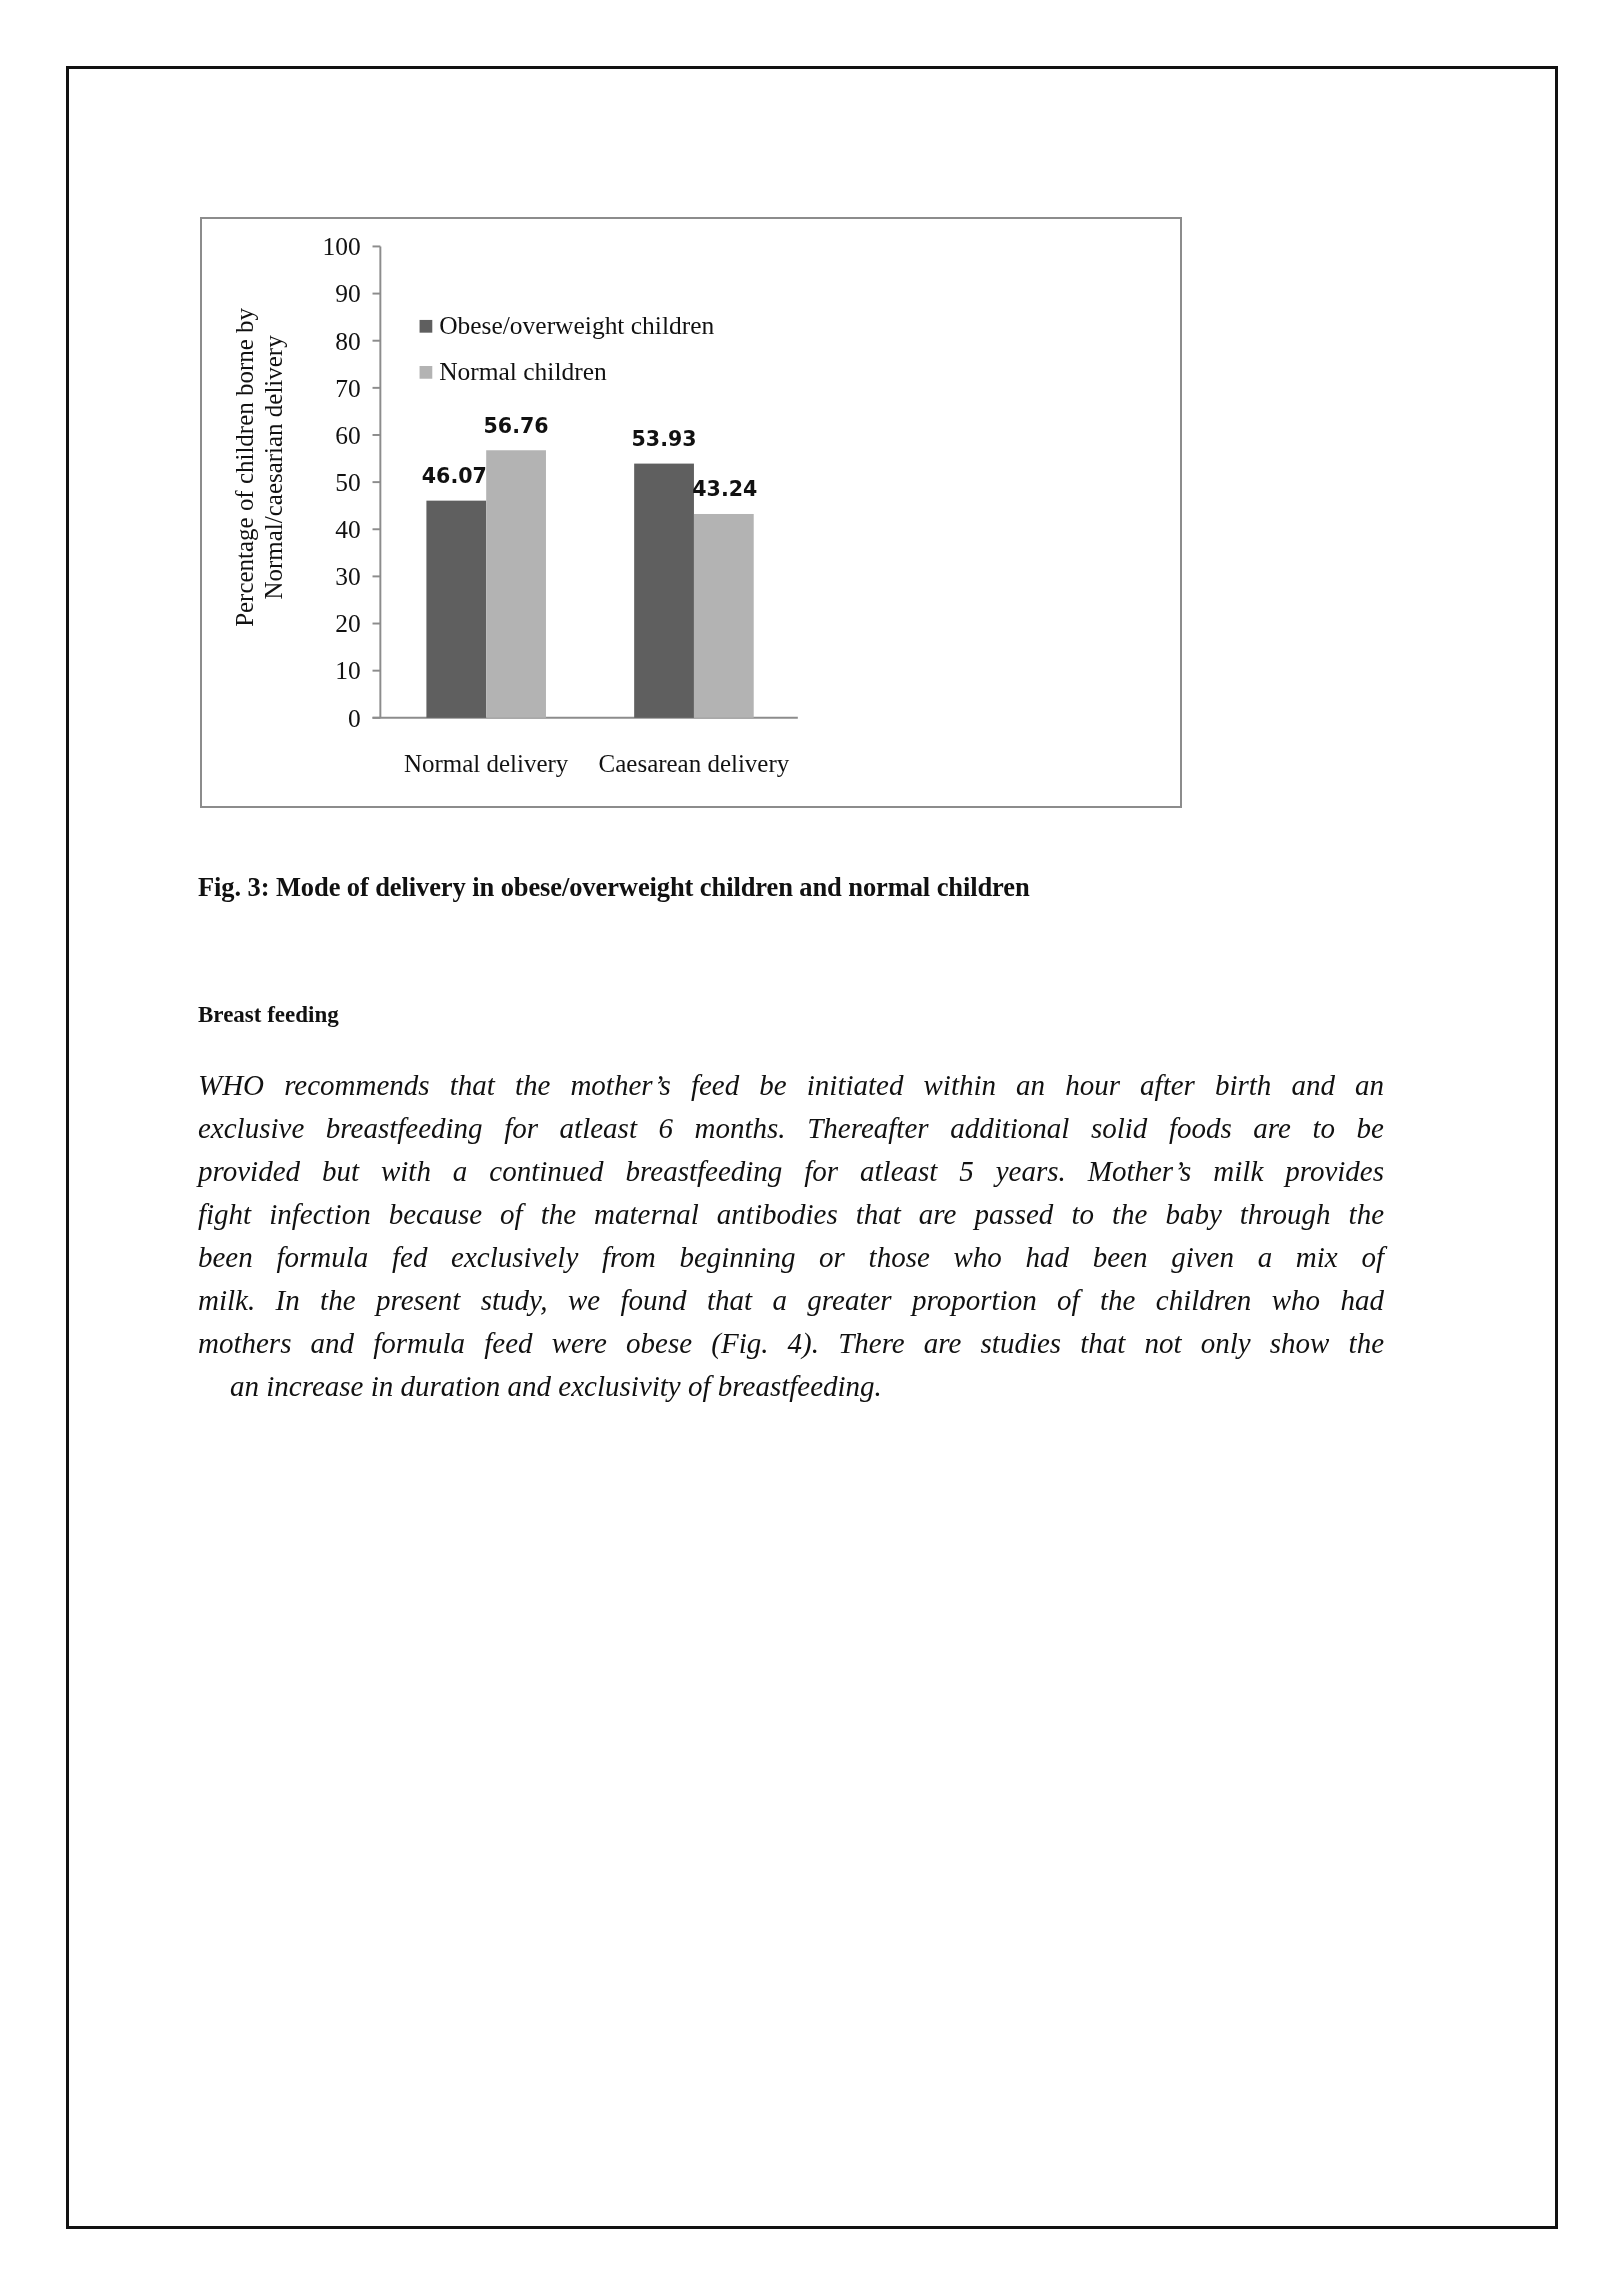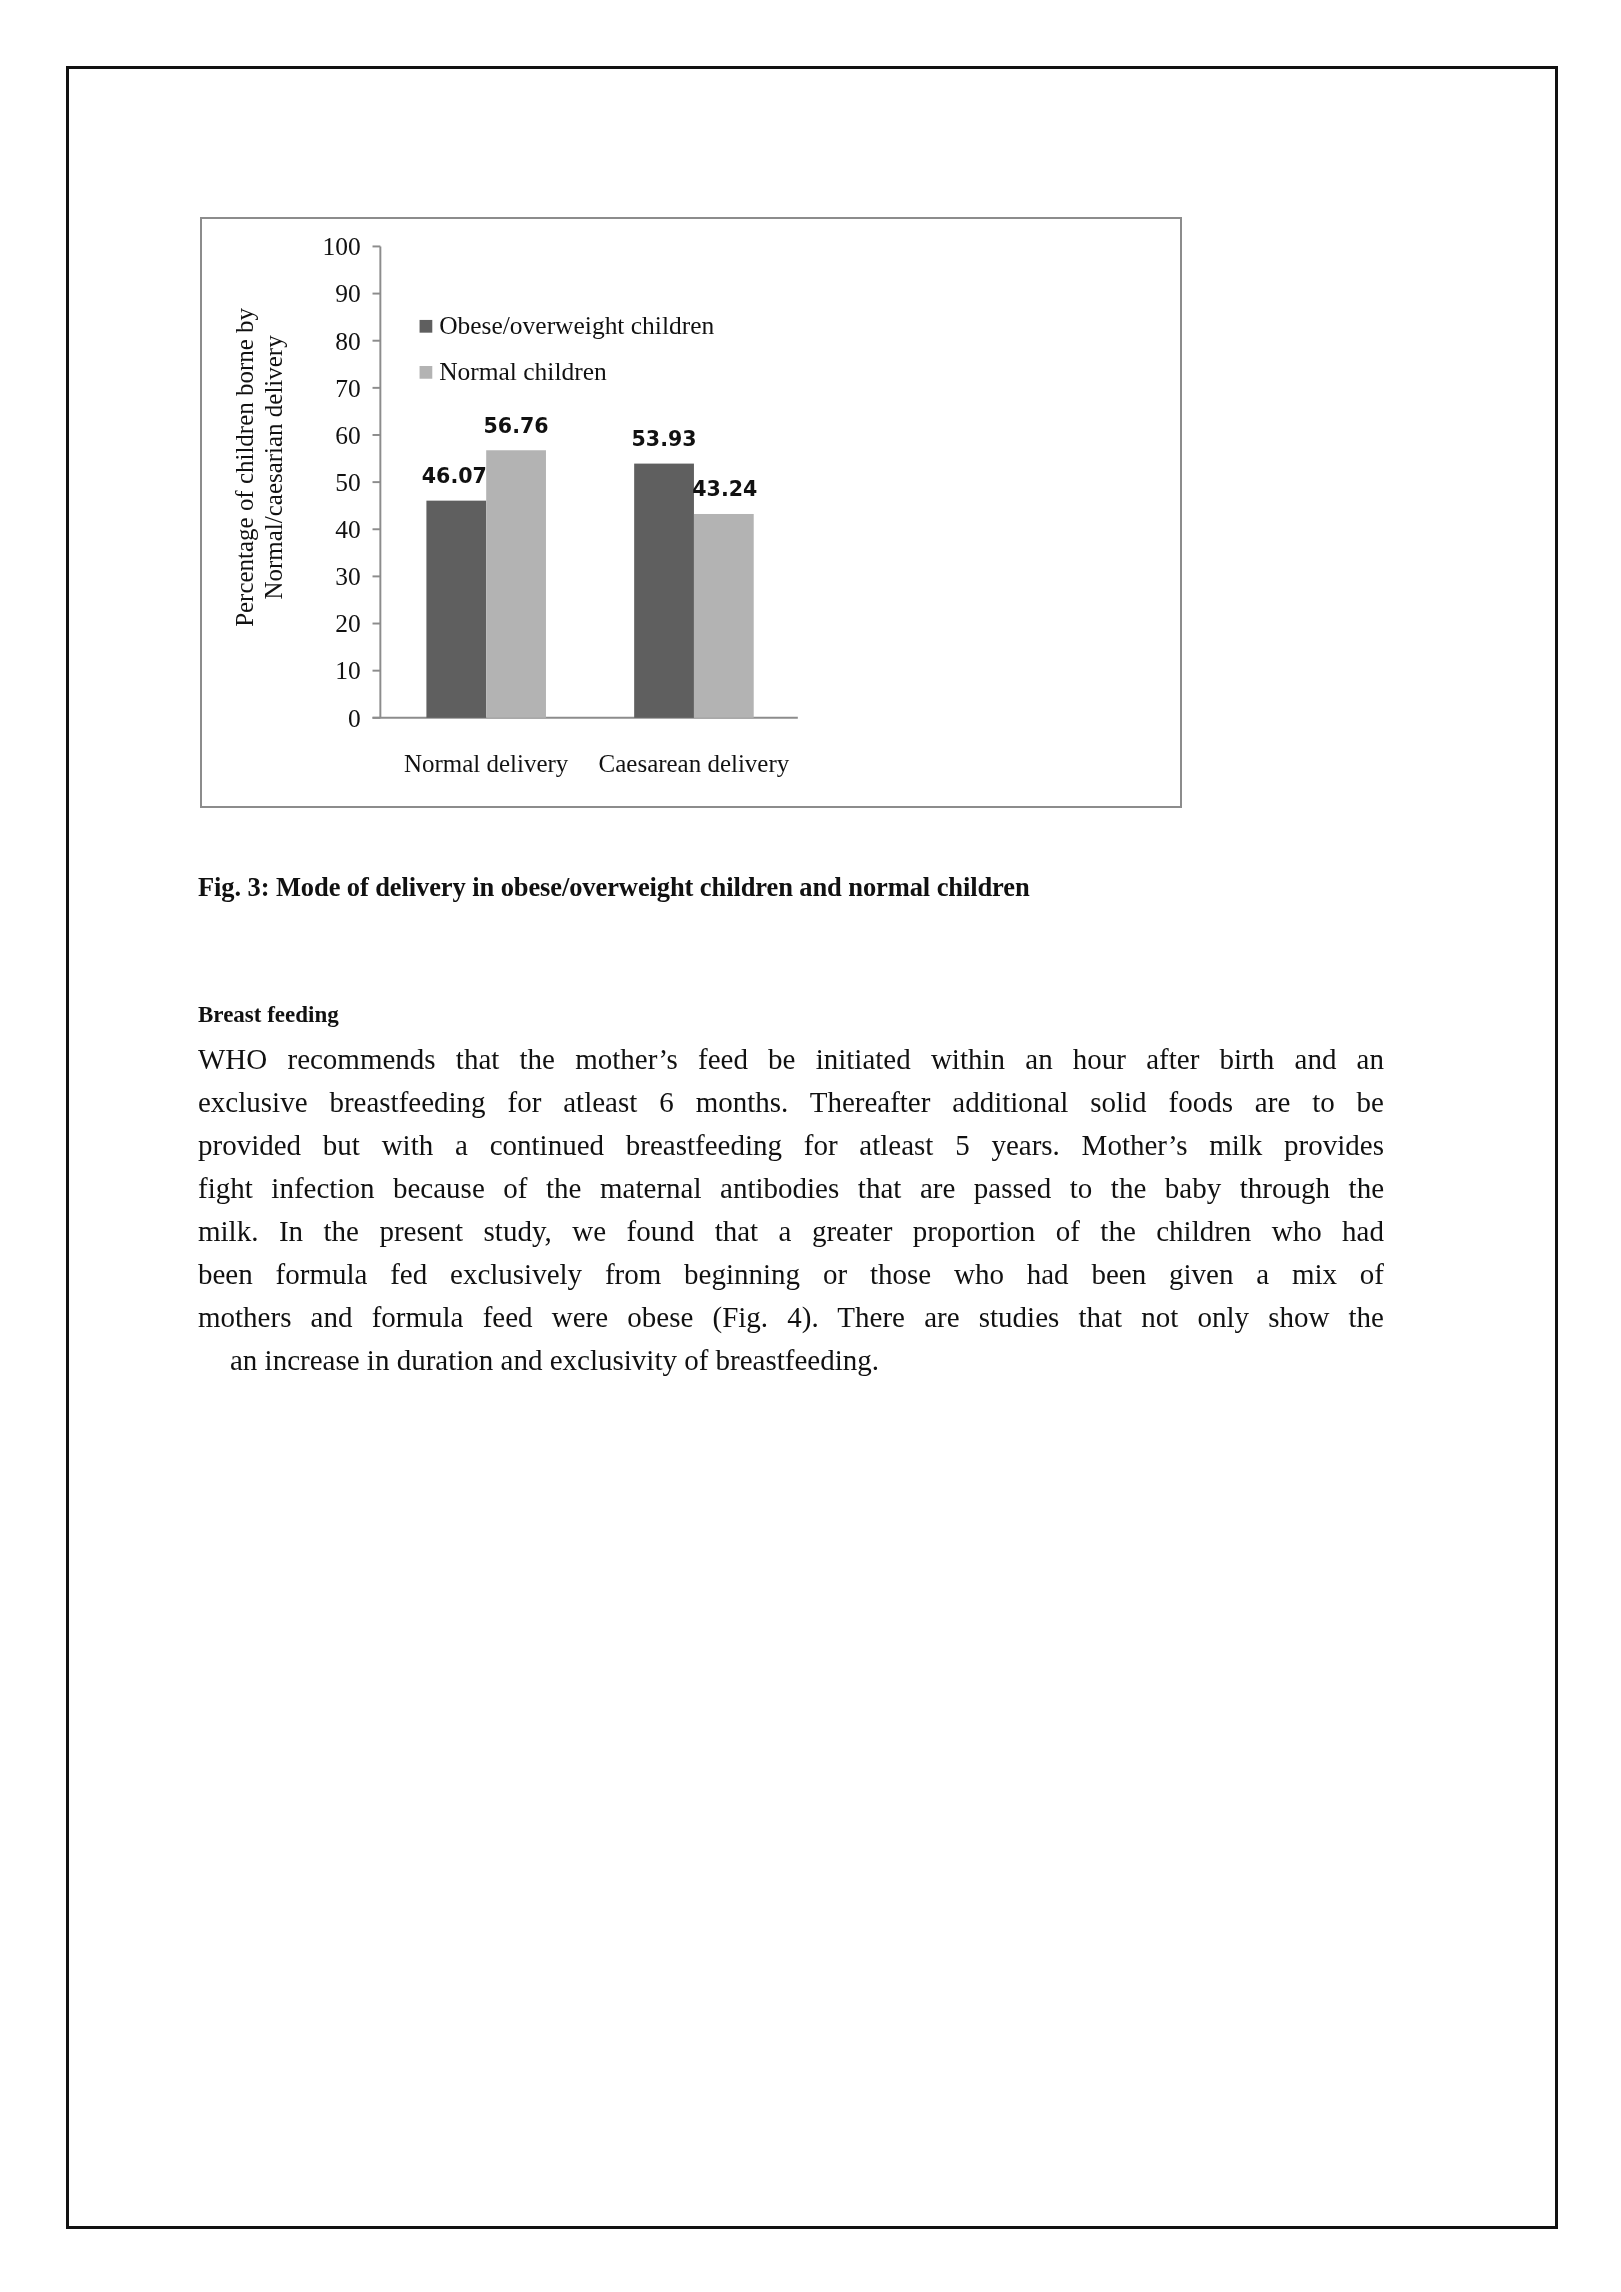--- a/index.html
+++ b/index.html
@@ -6,22 +6,22 @@
   body { width: 1621px; height: 2293px; position: relative; overflow: hidden;
          font-family: "Liberation Serif", serif; color: #111; }
   .page-border { position: absolute; left: 66px; top: 66px; width: 1486px; height: 2157px;
                  border: 3.9px solid #111; box-sizing: content-box; }
   .chart-frame { position: absolute; left: 200px; top: 217px; width: 978px; height: 587px;
                  border: 2.9px solid #8c8c8c; box-sizing: content-box; background: #fff; }
   #chart-svg { position: absolute; left: 0; top: 0; }
   .caption { position: absolute; left: 198px; top: 872px; font-weight: bold; font-size: 26.5px;
              white-space: nowrap; letter-spacing: -0.1px; }
   .heading { position: absolute; left: 198px; top: 1002px; font-weight: bold; font-size: 23px; }
-  .body-text { position: absolute; left: 198px; top: 1038px; width: 1186px; font-size: 29px;
-               line-height: 43px; text-align: justify; }
+  .body-text { position: absolute; left: 198px; top: 1064px; width: 1186px; font-size: 29px;
+               line-height: 43px; text-align: justify; font-style: italic; }
   .body-text .line { display: block; text-align: justify; text-align-last: justify; height: 43px; white-space: nowrap; }
   .body-text .line.last { text-align-last: left; margin-left: 32px; }
 </style>
 </head>
 <body>
 
 <div class="page-border"></div>
 
 <div class="chart-frame">
   <svg id="chart-svg" width="978" height="587" xmlns="http://www.w3.org/2000/svg" viewBox="0 0 998 599">
@@ -70,18 +70,18 @@
 
 <div class="caption">Fig. 3: Mode of delivery in obese/overweight children and normal children</div>
 
 <div class="heading">Breast feeding</div>
 
 <div class="body-text">
   <span class="line">WHO recommends that the mother’s feed be initiated within an hour after birth and an</span>
   <span class="line">exclusive breastfeeding for atleast 6 months.  Thereafter additional solid foods are to be</span>
   <span class="line">provided but with a continued breastfeeding for atleast 5 years.  Mother’s milk provides</span>
   <span class="line">fight infection because of the maternal antibodies that are passed to the baby through the</span>
+  <span class="line">been formula fed exclusively from beginning or those who had been given a mix of</span>
   <span class="line">milk. In the present study, we found that a greater proportion of the children who had</span>
-  <span class="line">been formula fed exclusively from beginning or those who had been given a mix of</span>
   <span class="line">mothers and formula feed were obese (Fig. 4). There are studies that not only show the</span>
   <span class="line last">an increase in duration and exclusivity of breastfeeding.</span>
 </div>
 
 
 </body></html>

